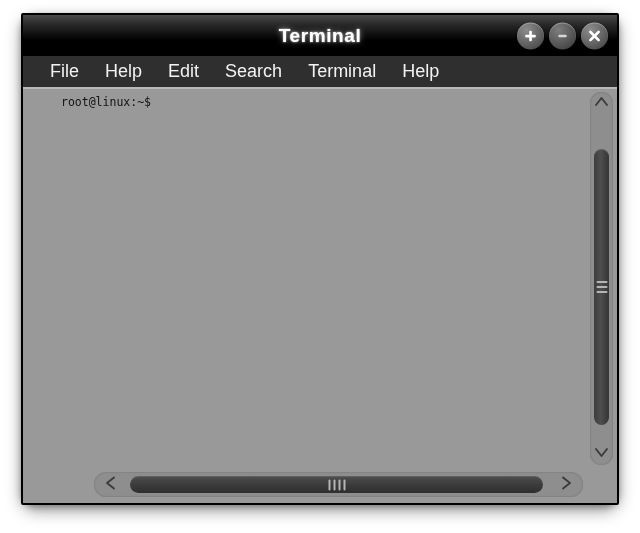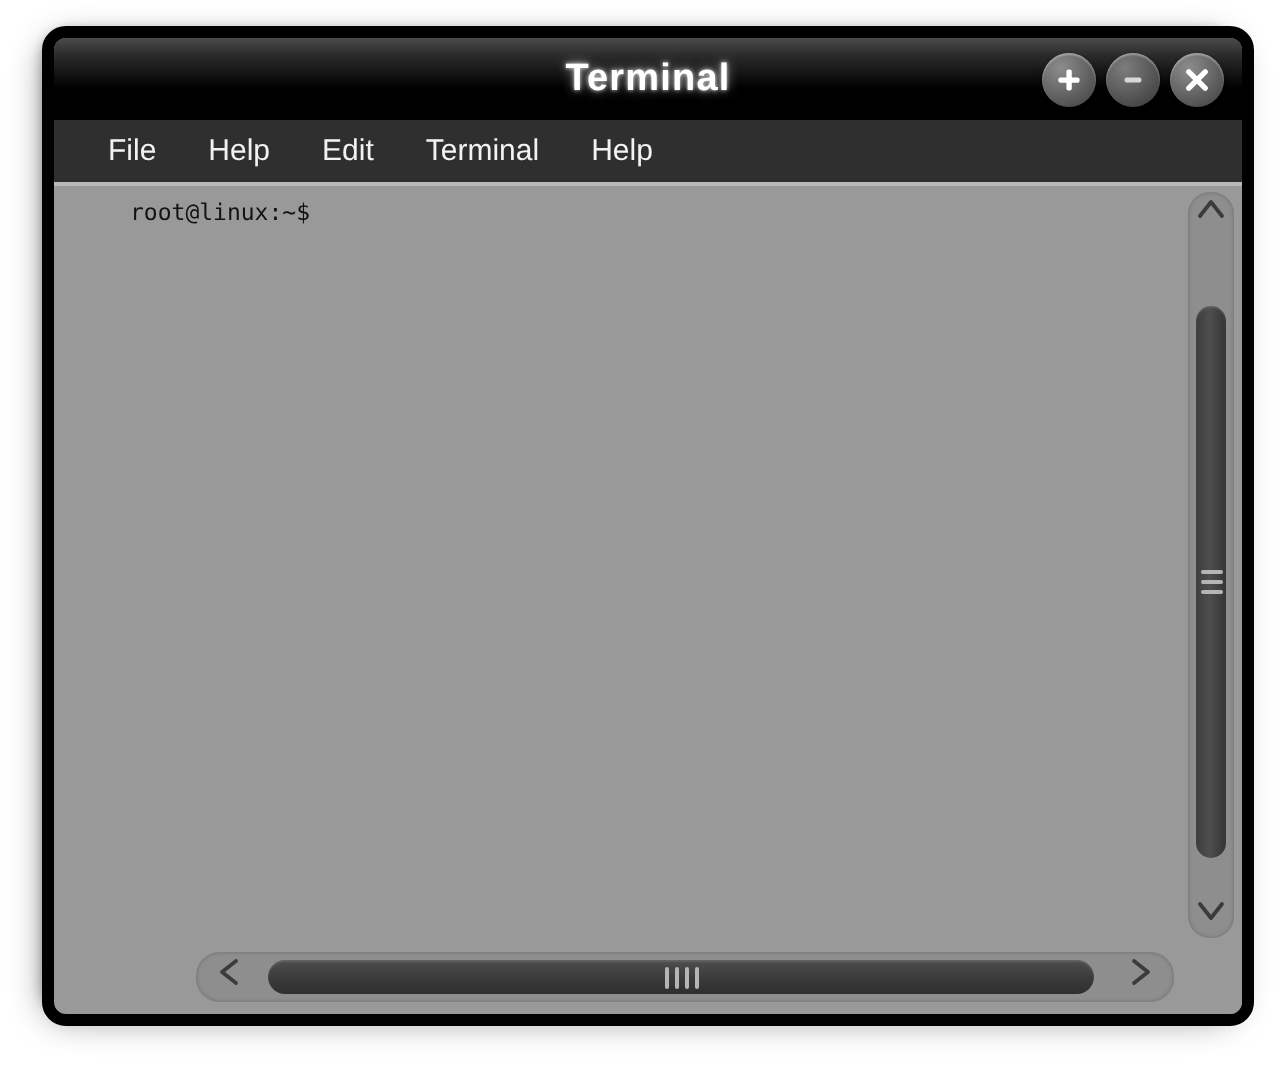--- a/index.html
+++ b/index.html
@@ -21,22 +21,22 @@
     border-radius: 14px;
     box-shadow: 0 6px 16px rgba(0,0,0,0.38), 0 2px 6px rgba(0,0,0,0.30);
   }
 
   #terminal-window {
     position: absolute;
     left: 21px;
     top: 13px;
     width: 594px;
     height: 488px;
-    border: 6px solid #000000;
-    border-radius: 12px;
+    border: 2px solid #000000;
+    border-radius: 2px;
     overflow: hidden;
     background: #999999;
   }
 
   
   .titlebar {
     position: relative;
     height: 41px;
     background: linear-gradient(to bottom, #4a4a4a 0%, #2a2a2a 22%, #000000 62%, #000000 100%);
     display: flex;
@@ -78,21 +78,21 @@
     height: 33px;
     background: #2f2f2f;
     border-bottom: 2px solid #b9b9b9;
     display: flex;
     align-items: center;
     padding-left: 14px;
     box-sizing: border-box;
   }
   .menu-item {
     color: #f2f2f2;
-    font-size: 15px;
+    font-size: 18px;
     padding: 2px 13px;
     user-select: none;
     white-space: nowrap;
   }
 
   
   .window-body {
     position: relative;
     height: calc(100% - 41px - 33px);
     background: #999999;
@@ -257,20 +257,21 @@
           </svg>
         </span>
       </div>
     </div>
   </div>
 
   <div class="menubar">
     <div class="menu-item">File</div>
     <div class="menu-item">Help</div>
     <div class="menu-item">Edit</div>
+    <div class="menu-item">Search</div>
     <div class="menu-item">Terminal</div>
     <div class="menu-item">Help</div>
   </div>
 
   <div class="window-body">
 
     <div class="terminal-surface">
       <div class="term-line">root@linux:~$</div>
     </div>
 

